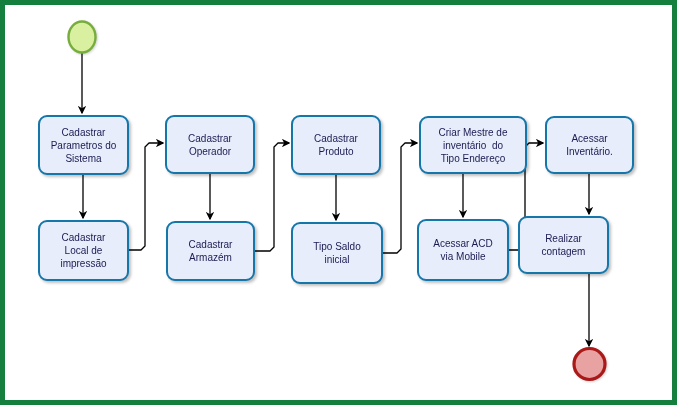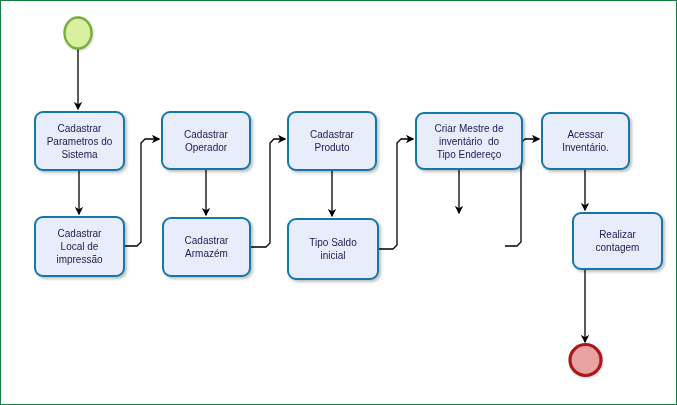--- a/index.html
+++ b/index.html
@@ -2,21 +2,21 @@
 <html style="--task-border: #1576aa; --task-fill: #e8edfb; --task-text: #1b1b52; --start-fill: #d8f0a0; --start-stroke: #77ad3c; --end-fill: #e9a2a2; --end-stroke: #aa1818; --connector: #000000;"><head>
 <meta charset="utf-8">
 <style>
   html, body { margin: 0; padding: 0; background: #ffffff; }
   body { font-family: "Liberation Sans", sans-serif; }
   .canvas {
     position: relative;
     width: 677px;
     height: 405px;
     background: #ffffff;
-    border: 1px solid #15803d;
+    border: 5px solid #15803d;
     box-sizing: border-box;
     overflow: hidden;
   }
   .layer { position: absolute; left: 0; top: 0; }
   .edge {
     fill: none;
     stroke: var(--connector, #000000);
     stroke-width: 1.3;
     stroke-linejoin: round;
   }
@@ -109,24 +109,28 @@
     <span class="lbl">Tipo Saldo
 inicial</span>
   </div>
 
   <div class="node" style="left:414px;top:111px;width:108px;height:58px">
     <span class="lbl">Criar Mestre de
 inventário  do
 Tipo Endereço</span>
   </div>
 
+  <div class="node" style="left:412px;top:214px;width:92px;height:62px">
+    <span class="lbl">Acessar ACD
+via Mobile</span>
+  </div>
 
   <div class="node" style="left:540px;top:111px;width:89px;height:58px">
     <span class="lbl">Acessar
 Inventário.</span>
   </div>
 
-  <div class="node" style="left:571px;top:211px;width:91px;height:58px">
+  <div class="node" style="left:513px;top:211px;width:91px;height:58px">
     <span class="lbl">Realizar
 contagem</span>
   </div>
 
 </div>
 
 </body></html>

